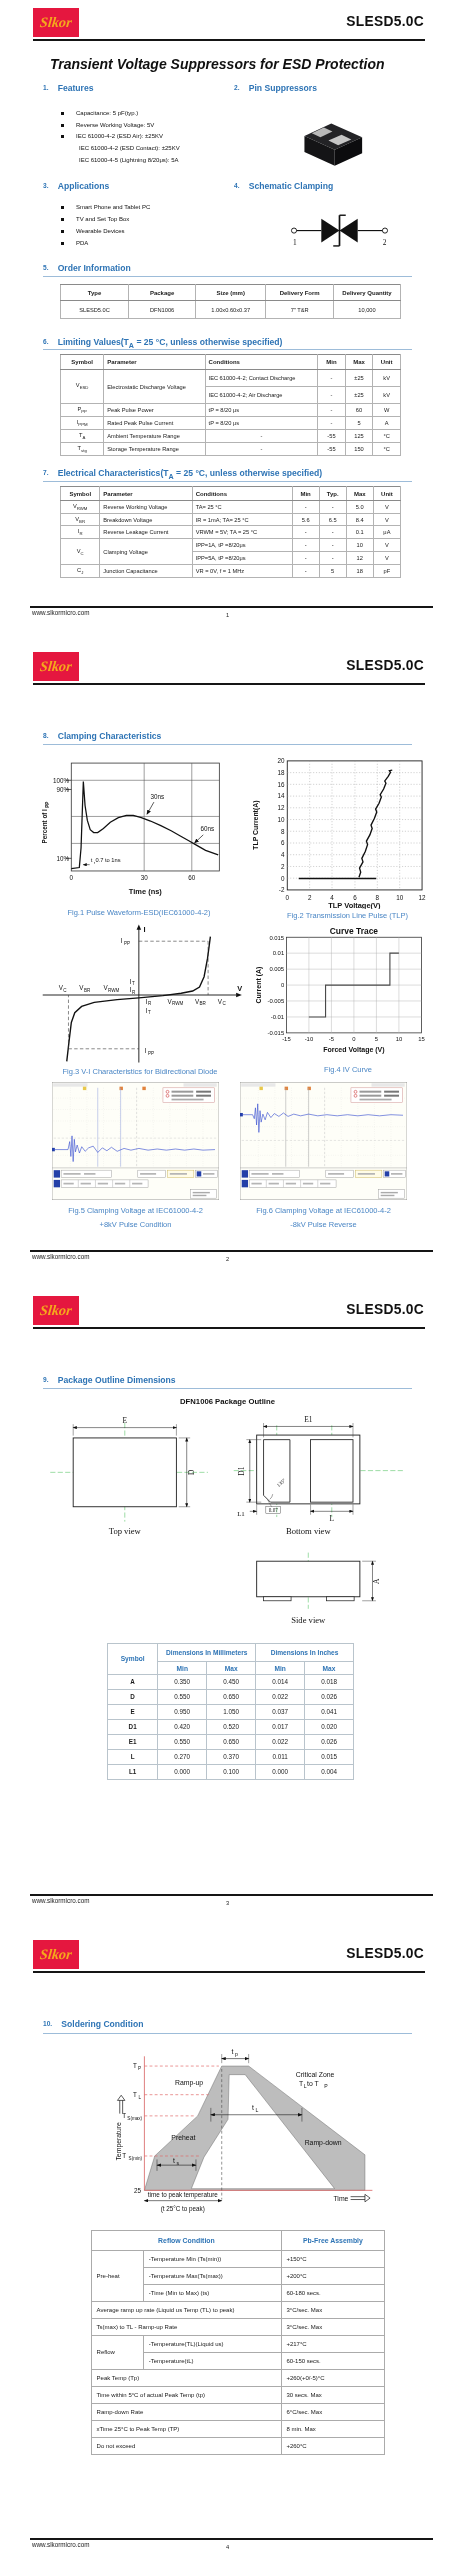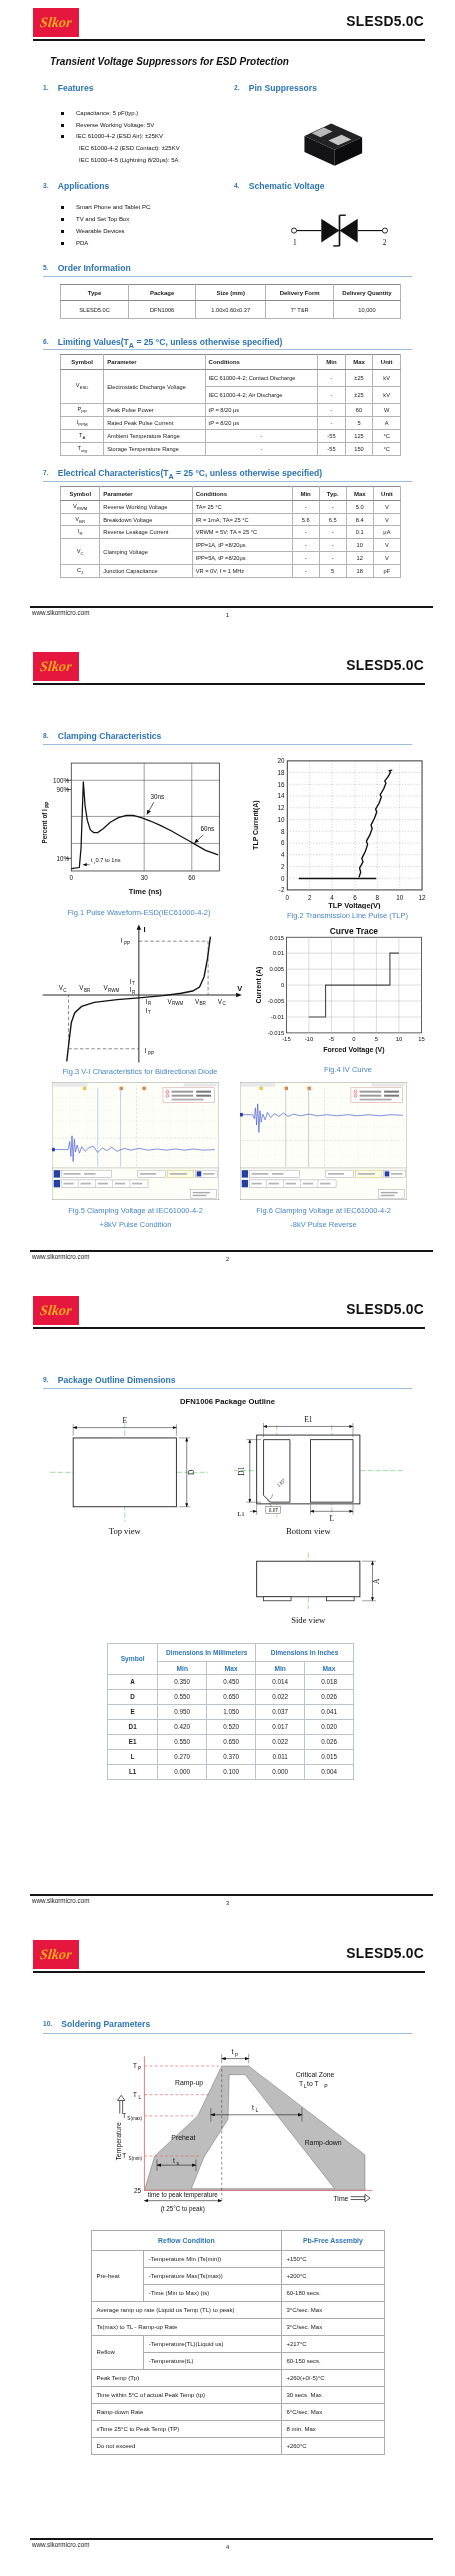--- a/index.html
+++ b/index.html
@@ -8,21 +8,21 @@
   .logo{position:absolute;top:8px;left:33px;width:46px;height:29px;background:#e5173f;display:flex;align-items:center;justify-content:center}
   .logo span{font-family:"Liberation Serif",serif;font-style:italic;font-weight:bold;font-size:14.3px;color:#f5a81c;transform:skewX(-6deg)}
   .ptitle{position:absolute;top:13.8px;right:31px;font-size:13.8px;font-weight:bold;letter-spacing:0.3px}
   .hrule{position:absolute;top:39px;left:33px;right:30px;height:2.3px;background:#151515}
   .frule{position:absolute;top:606px;left:30px;right:22px;height:1.7px;background:#151515}
   .fsite{position:absolute;top:609px;left:32px;font-size:6.3px;color:#222}
   .fnum{position:absolute;top:612px;left:0;width:100%;text-align:center;font-size:5.7px;color:#222}
   .sec{position:absolute;color:#2e74b5;font-weight:bold;font-size:8.6px;white-space:nowrap}
   .sec .nm{display:inline-block;font-size:6.6px;margin-right:9.2px;vertical-align:0.6px}
   .uline{position:absolute;left:43px;width:369px;height:0.9px;background:#9dbcd9}
-  .doctitle{position:absolute;left:50px;top:56px;font-size:10px;font-weight:bold;font-style:italic}
+  .doctitle{position:absolute;left:50px;top:56px;font-size:14px;font-weight:bold;font-style:italic}
   .sq{position:absolute;width:3.4px;height:3.4px;background:#111}
   .bt{position:absolute;font-size:6px;white-space:nowrap}
   .cap{position:absolute;color:#4a86c5;font-size:7.5px;text-align:center;white-space:nowrap}
   table.dt{border-collapse:collapse;position:absolute;font-size:5.7px;text-align:center;color:#1a1a1a}
   table.dt td,table.dt th{border:0.6px solid #b3b3b3;padding:0.6px 2.9px}
   table.dt tr.hd th{border-top:1.1px solid #8a8a8a;border-bottom:1.7px double #8a8a8a;font-size:6px}
   table.dt td.lft{text-align:left}
   table.bl{border-collapse:collapse;position:absolute;font-size:6.3px;text-align:center;color:#1a1a1a}
   table.bl td,table.bl th{border:0.6px solid #b9c4cc;padding:0.6px 2.3px}
   table.bl th{color:#2e74b5;font-size:6.6px}
@@ -61,21 +61,21 @@
 
   <svg style="left:290px;top:112px" width="86" height="60" viewBox="0 0 150 105">
     <polygon points="25,42 72,20 126,44 78,66" fill="#232326"></polygon>
     <polygon points="25,42 78,66 78,94 25,70" fill="#141416"></polygon>
     <polygon points="126,44 78,66 78,94 126,72" fill="#0c0c0e"></polygon>
     <polygon points="38,37 59,27 74,34 53,44" fill="#b9b9b9"></polygon>
     <polygon points="67,50 90,40 107,48 84,58" fill="#c6c6c6"></polygon>
   </svg>
 
   <div class="sec" style="left:43px;top:181px"><span class="nm">3.</span><span>Applications</span></div>
-  <div class="sec" style="left:234px;top:181px"><span class="nm">4.</span><span>Schematic Voltage</span></div>
+  <div class="sec" style="left:234px;top:181px"><span class="nm">4.</span><span>Schematic Clamping</span></div>
 
   <div class="sq" style="left:61px;top:206px"></div>
   <div class="bt" style="left:76px;top:204px">Smart Phone and Tablet PC</div>
   <div class="sq" style="left:61px;top:218px"></div>
   <div class="bt" style="left:76px;top:216px">TV and Set Top Box</div>
   <div class="sq" style="left:61px;top:230px"></div>
   <div class="bt" style="left:76px;top:228px">Wearable Devices</div>
   <div class="sq" style="left:61px;top:242px"></div>
   <div class="bt" style="left:76px;top:240px">PDA</div>
 
@@ -704,21 +704,21 @@
   <div class="fnum">3</div>
 </div>
 
 <div class="page" style="top:1932px">
   <div class="logo">
         <span>Slkor</span>
       </div>
   <div class="ptitle">SLESD5.0C</div>
   <div class="hrule"></div>
 
-  <div class="sec" style="left:43px;top:87px"><span class="nm">10.</span><span>Soldering Parameters</span></div>
+  <div class="sec" style="left:43px;top:87px"><span class="nm">10.</span><span>Soldering Condition</span></div>
   <div class="uline" style="top:101px"></div>
 
   <svg style="left:104px;top:114px" width="279" height="173" viewBox="0 0 486 302">
     <defs>
           <marker id="a3" markerWidth="9" markerHeight="9" refX="7" refY="3" orient="auto-start-reverse">
             <path d="M0,0L8,3L0,6Z" fill="#111"></path>
           </marker>
         </defs>
     <path d="M70,252 L88,192 L163,122 L205,35 L252,35 L455,190 L455,252 Z M152,249 L174,194 L216,128 L218,50 L246,50 L402,249 Z" fill="#bdbdbd" fill-rule="evenodd" stroke="#666" stroke-width="0.8"></path>
     <line x1="70" y1="18" x2="70" y2="252" stroke="#d96b6b" stroke-width="1.5"></line>

